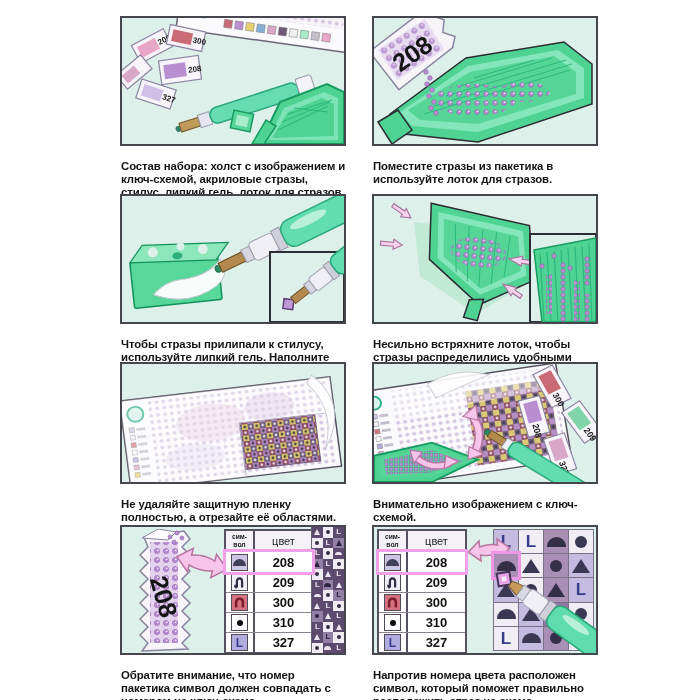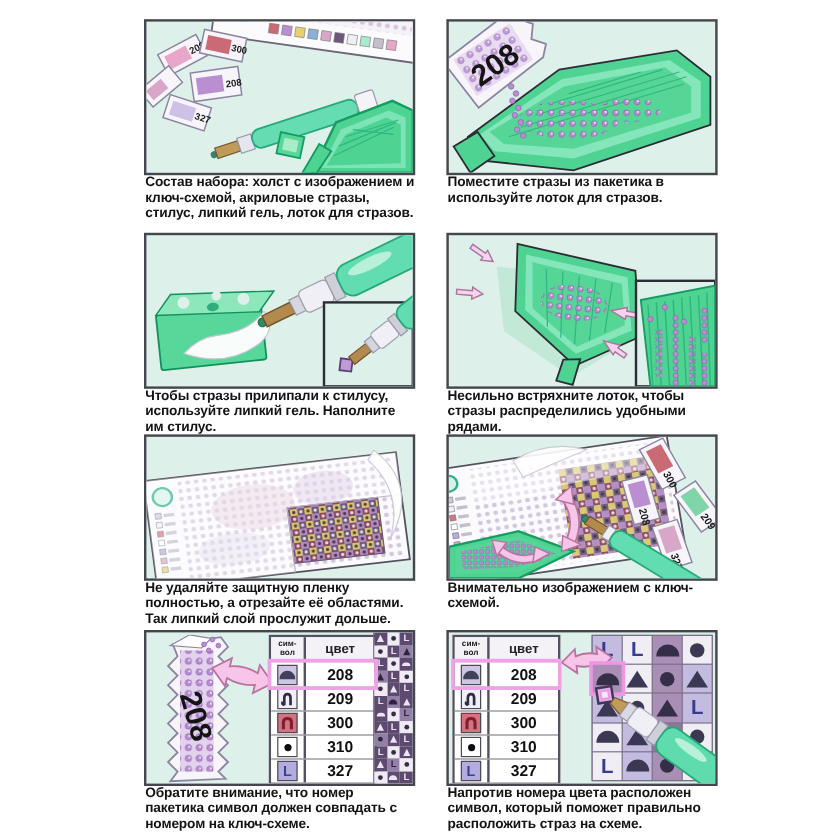--- a/index.html
+++ b/index.html
@@ -5,29 +5,29 @@
   html,body{margin:0;padding:0;background:#fff;}
   *{box-sizing:border-box;}
   .sheet{position:relative;width:700px;height:700px;background:#ffffff;overflow:hidden;
          font-family:"Liberation Sans",sans-serif;}
   .grid{display:grid;grid-template-columns:226px 226px;column-gap:26px;
         grid-template-rows:178px 168px 163px 173px;padding-top:16px;margin-left:120px;}
   .panel-box{position:relative;width:226px;height:130px;border:2px solid #46464e;
              background:#ddf0ea;overflow:hidden;}
   .panel-box.short{height:122px;}
   .panel-box svg.illus{position:absolute;left:0;top:0;width:100%;height:100%;display:block;}
-  .caption{margin:0 0 0 1px;font-weight:bold;font-size:11.4px;line-height:1.16;
+  .caption{margin:14px 0 0 1px;font-weight:bold;font-size:11.4px;line-height:1.16;
            color:#131313;letter-spacing:-0.1px;}
 
   
   .ctable{position:absolute;border:2px solid #565060;background:#fff;width:90px;}
   .chead{display:flex;height:21px;border-bottom:2px solid #565060;background:#f4f2f7;}
   .chs{width:29px;border-right:2px solid #565060;display:flex;flex-direction:column;
        align-items:center;justify-content:center;font-weight:bold;font-size:6.8px;line-height:1.05;color:#222;}
-  .chc{flex:1;display:flex;align-items:center;justify-content:center;font-weight:bold;font-size:11px;color:#222;}
+  .chc{flex:1;display:flex;align-items:center;justify-content:center;font-weight:normal;font-size:11px;color:#222;}
   .crow{display:flex;height:20px;background:#fff;}
   .crow + .crow{border-top:1.6px solid #8a8492;}
   .crow.hl{position:relative;z-index:2;outline:3px solid #f2a0e8;}
   .csym{width:29px;border-right:2px solid #565060;display:flex;align-items:center;justify-content:center;}
   .symsq{width:17px;height:17px;border:1.5px solid #4f4a58;display:flex;align-items:center;justify-content:center;}
   .bg-dome{background:#cfc6e6;}.bg-hook{background:#f1eff6;}.bg-arch{background:#d4737f;}
   .bg-dot{background:#ffffff;}.bg-letter-L{background:#b3acde;}
   .cnum{flex:1;display:flex;align-items:center;justify-content:center;font-weight:bold;font-size:13px;color:#101010;}
   .sym-dome{width:13px;height:7px;border-radius:7px 7px 0 0;background:#41415a;display:block;}
   .sym-dot{width:6px;height:6px;border-radius:50%;background:#0e0e12;display:block;}

